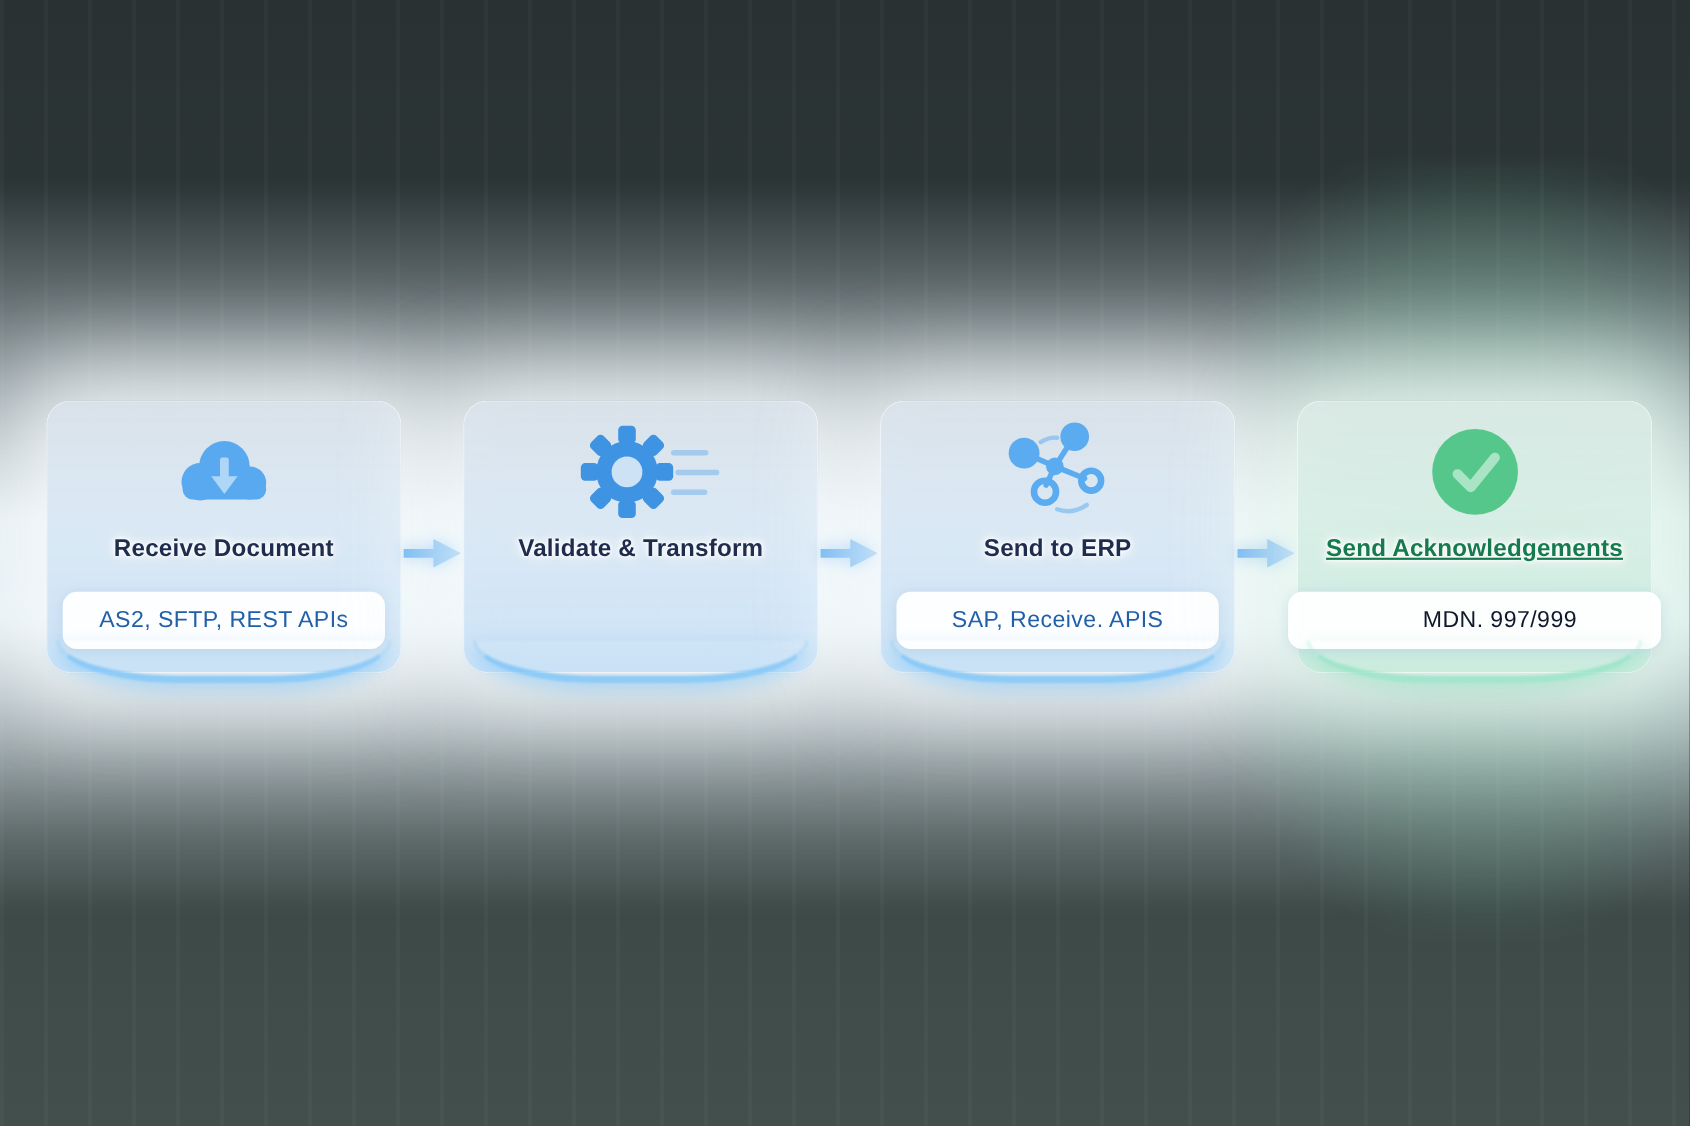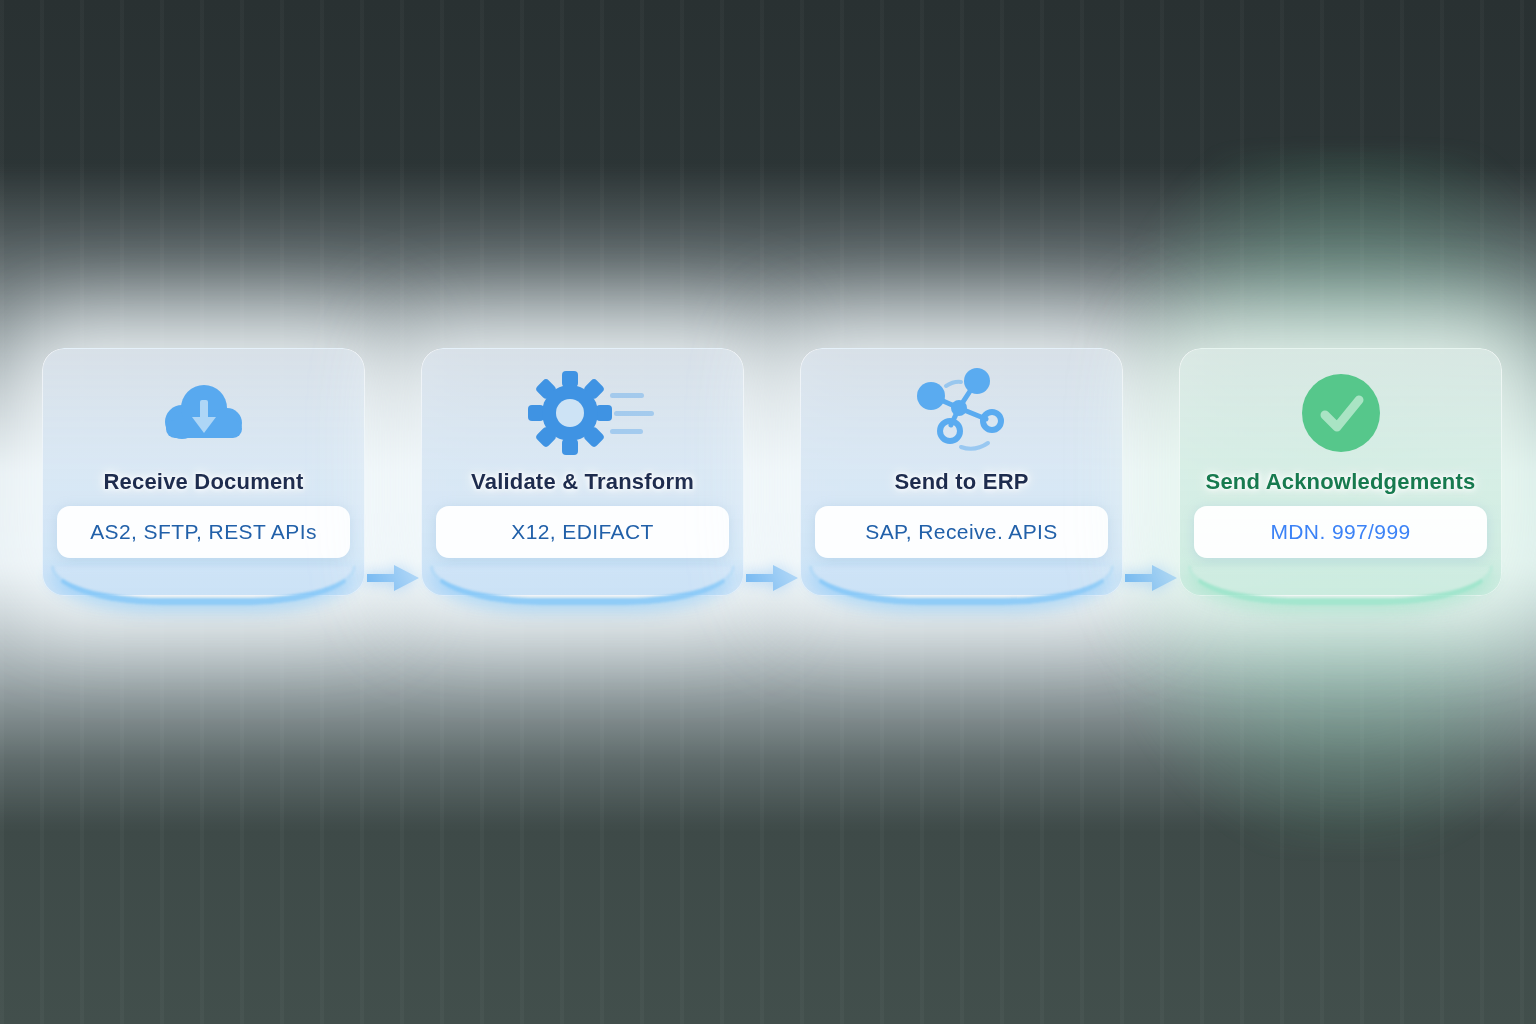--- a/index.html
+++ b/index.html
@@ -36,22 +36,22 @@
     filter: blur(7px);
   }
   
   .green-glow {
     position: absolute; right: -30px; top: 150px; width: 480px; height: 700px;
     background: radial-gradient(ellipse at 55% 48%,
       rgba(120,218,172,0.42) 0%, rgba(120,218,172,0.18) 48%, rgba(120,218,172,0) 75%);
     filter: blur(8px);
   }
   .flow-row {
-    position: absolute; left: 42px; top: 348px; width: 1452px; height: 248px;
-    display: flex; align-items: flex-end;
+    position: absolute; left: 42px; top: 364px; width: 1452px; height: 248px;
+    display: flex; align-items: flex-start;
   }
   .card {
     position: relative; width: 323px; height: 248px; flex: 0 0 323px;
     border-radius: 22px;
     display: flex; flex-direction: column; align-items: center;
     border: 1px solid rgba(255,255,255,0.55);
     box-sizing: border-box;
   }
   .card.blue {
     background: linear-gradient(180deg,
@@ -65,29 +65,29 @@
   }
   .icon-wrap {
     margin-top: 24px; height: 80px; width: 150px;
     display: flex; align-items: center; justify-content: center;
   }
   .card-title {
     margin: 16px 0 0 0; font-size: 22px; font-weight: 700; letter-spacing: 0.2px;
     color: #1e2c4e; white-space: nowrap;
     text-shadow: 0 0 2px #fff, 0 0 5px #fff, 0 0 10px #fff, 0 0 16px rgba(255,255,255,0.9);
   }
-  .card.green .card-title { color: #177a4f; }
+  .card.green .card-title { color: #177a4f; text-decoration: underline; }
   .pill {
-    margin-top: 11px; width: 293px; height: 52px; border-radius: 13px;
+    margin-top: 27px; width: 293px; height: 52px; border-radius: 13px;
     background: rgba(255,255,255,0.95);
     display: flex; align-items: center; justify-content: center;
     font-size: 21px; color: #2160a9; letter-spacing: 0.4px;
     box-shadow: 0 2px 12px rgba(150,185,215,0.35);
   }
-  .card.green .pill { color: #3b82f6; }
+  .card.green .pill { color: #0f172a; padding-left: 46px; }
   .swoosh {
     position: absolute; left: 8px; right: 8px; bottom: -10px; height: 32px;
     border-radius: 0 0 170px 170px / 0 0 60px 60px;
     border-bottom: 7px solid rgba(128,198,248,0.85);
     border-left: 3px solid rgba(128,198,248,0.35);
     border-right: 3px solid rgba(128,198,248,0.35);
     filter: blur(1px);
     box-shadow: 0 7px 16px rgba(110,190,250,0.45);
   }
   .card.green .swoosh {
@@ -154,23 +154,20 @@
           </g>
           <circle cx="58" cy="50" r="14" fill="#cde3f5"></circle>
           <g fill="rgba(110,175,235,0.5)">
             <rect x="98" y="30" width="34" height="5" rx="2.5"></rect>
             <rect x="102" y="48" width="40" height="5" rx="2.5"></rect>
             <rect x="98" y="66" width="33" height="5" rx="2.5"></rect>
           </g>
         </svg>
       </div>
       <h2 class="card-title">Validate &amp; Transform</h2>
-      <div class="pill">
-        <span>X12, EDIFACT</span>
-      </div>
       <div class="swoosh"></div>
     </section>
 
     <div class="arrow-cell">
       <svg class="arrow-svg" width="56" height="36" viewBox="0 0 56 36" aria-hidden="true">
         <path d="M2 14 H29 V5 L54 18 L29 31 V22 H2 Z" fill="#58a9ef"></path>
       </svg>
     </div>
 
     <section class="card blue">

